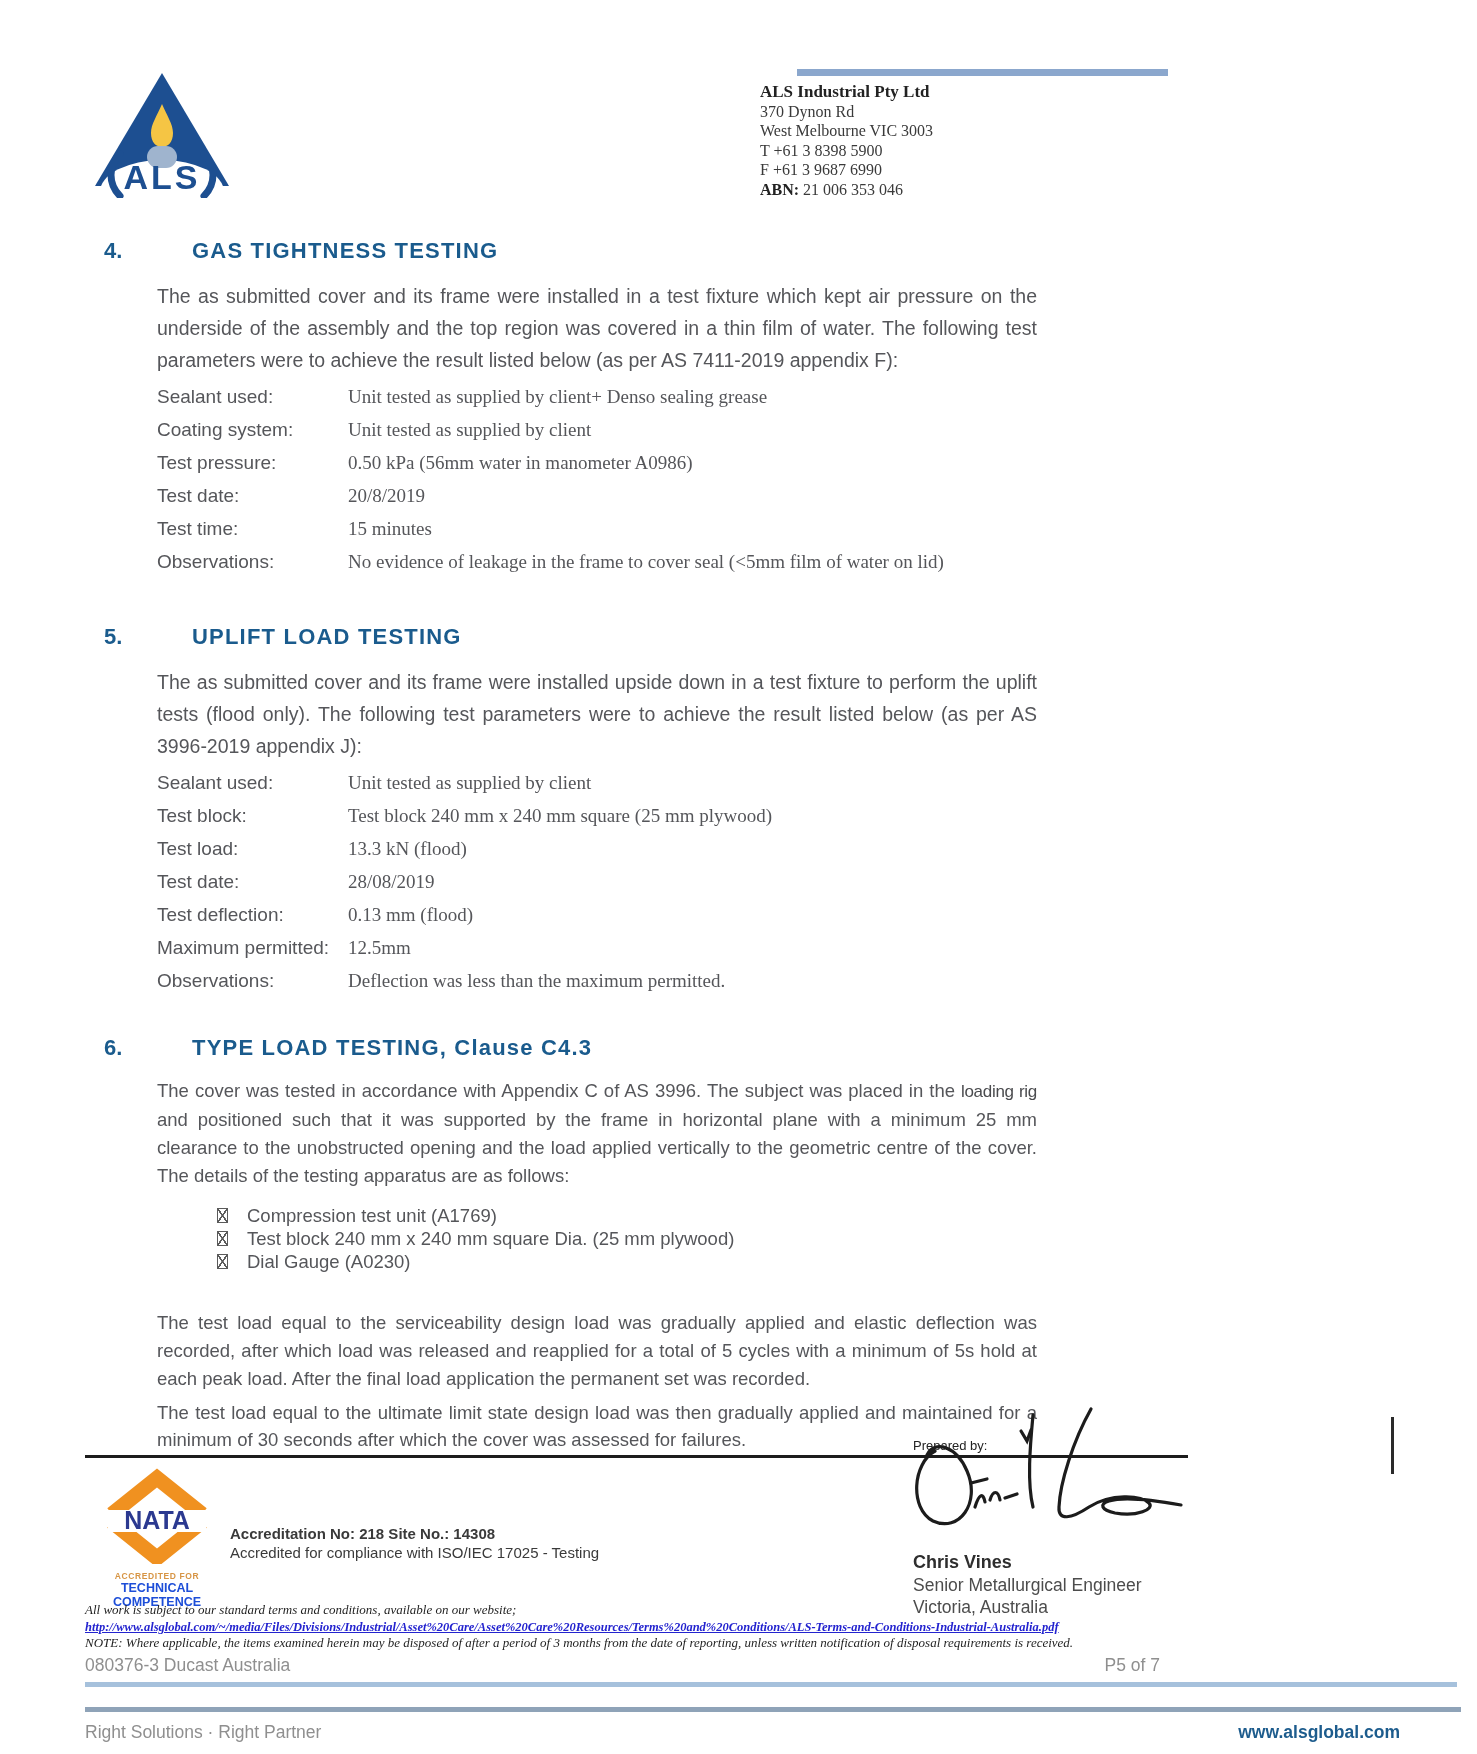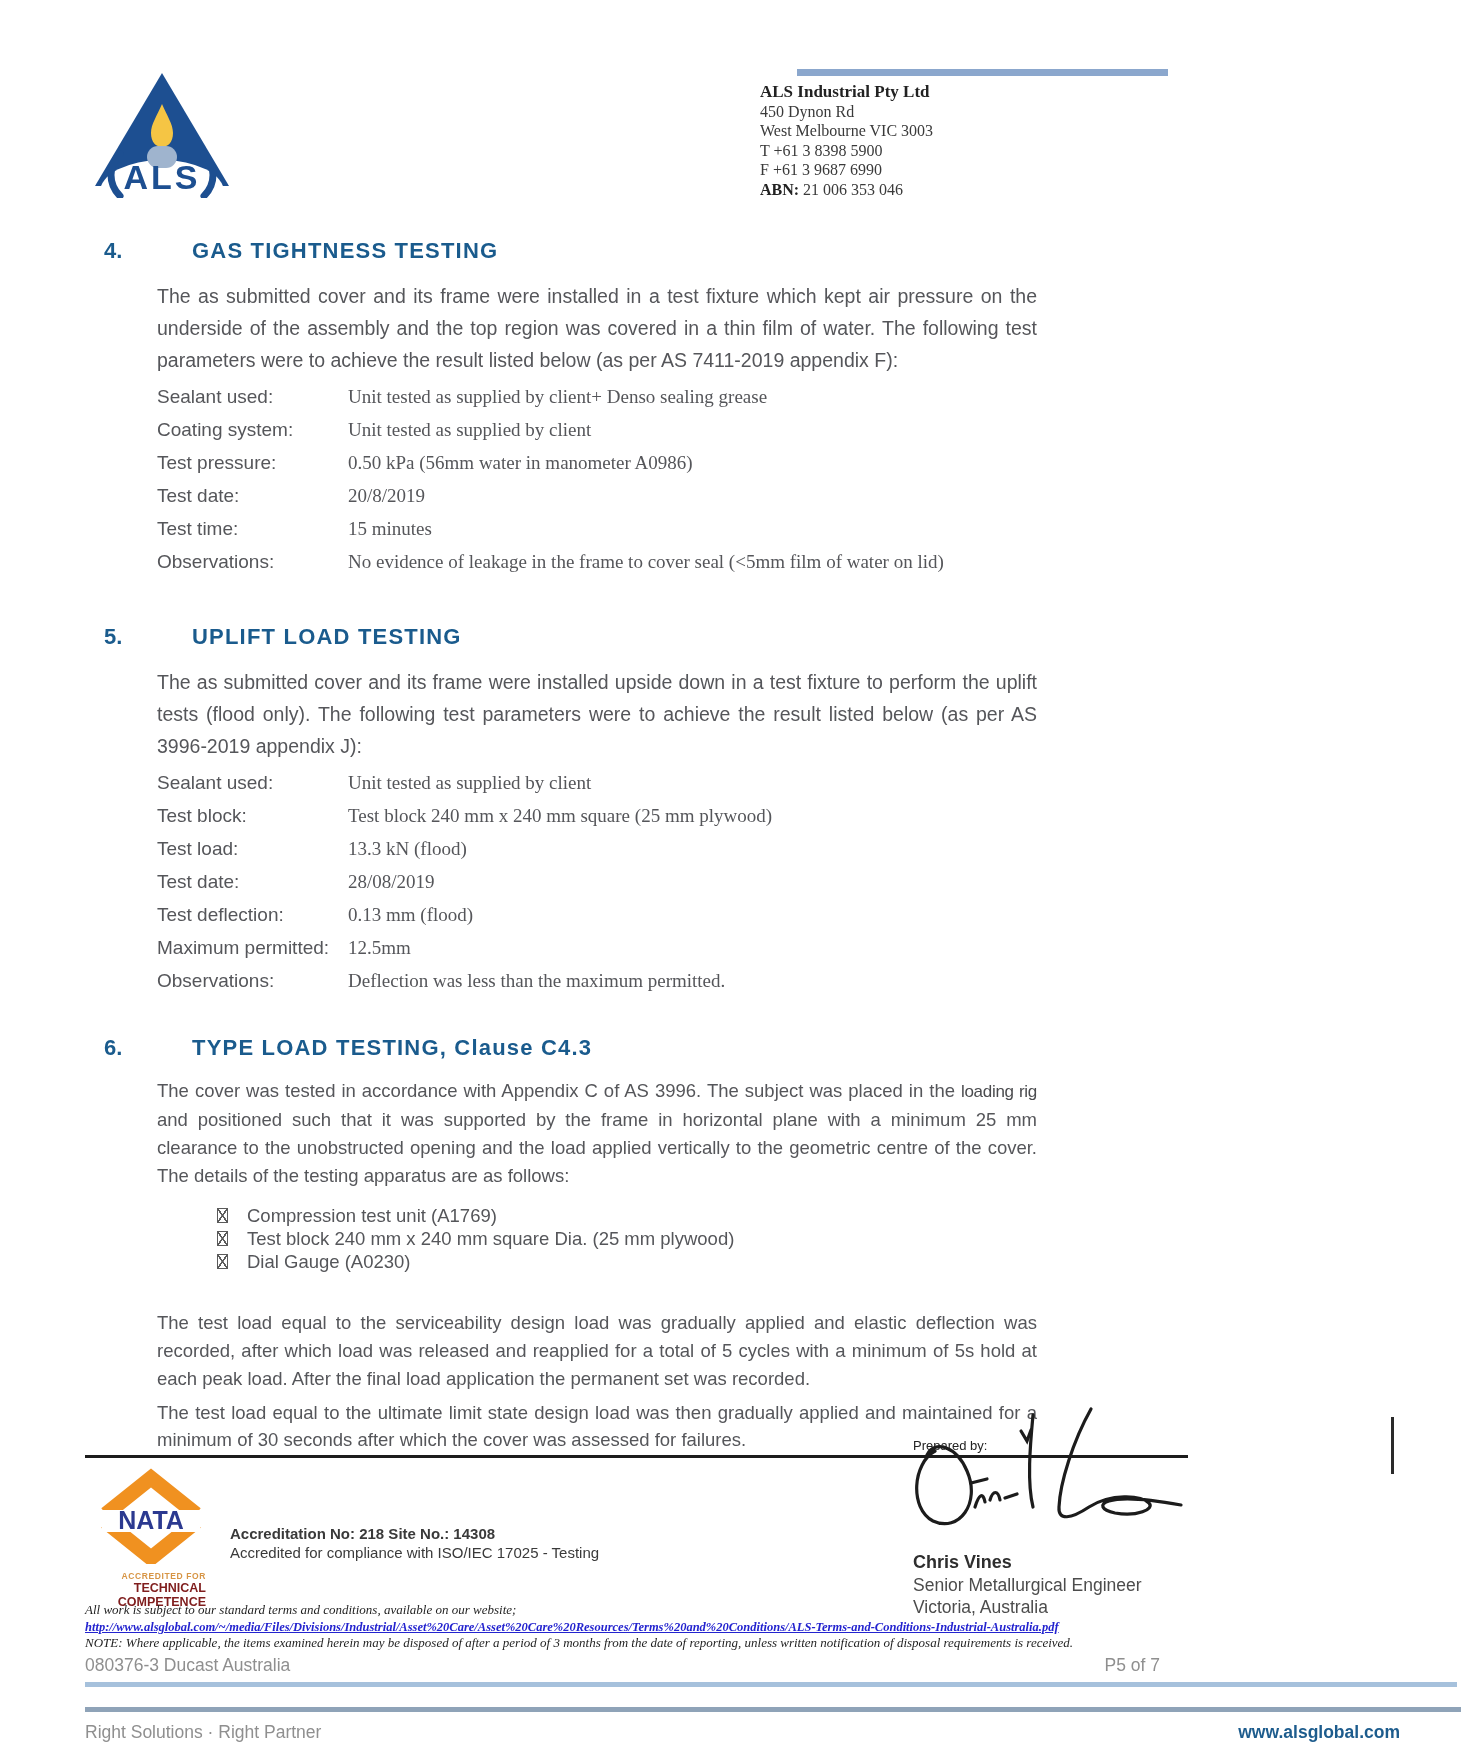--- a/index.html
+++ b/index.html
@@ -34,23 +34,23 @@
   .tofu{display:inline-block;width:9px;height:13px;margin-right:19px;flex:none;
         border:1px solid #5a5a5a;
         background:linear-gradient(to top right,transparent 44%,#5a5a5a 45%,#5a5a5a 55%,transparent 56%),
                    linear-gradient(to bottom right,transparent 44%,#5a5a5a 45%,#5a5a5a 55%,transparent 56%);}
   .p6b{margin-top:36px;}
   .p6c{margin-top:6px;line-height:27px;}
 
   
   .rule-black{position:absolute;left:85px;top:1455px;width:1103px;height:3px;background:#1c1c1c;}
   .vline{position:absolute;left:1391px;top:1417px;width:3px;height:57px;background:#2a2a2a;}
-  .nata{position:absolute;left:76px;top:1468px;width:130px;text-align:right;}
+  .nata{position:absolute;left:92px;top:1468px;width:130px;text-align:center;}
   .nata-accfor{font-size:8.5px;letter-spacing:0.6px;color:#D79545;font-weight:bold;margin-top:3px;}
-  .nata-line{font-size:12.5px;font-weight:bold;color:#7f1d1d;line-height:14px;}
+  .nata-line{font-size:12.5px;font-weight:bold;color:#1d4ed8;line-height:14px;}
   .accred{position:absolute;left:230px;top:1524px;font-size:15px;line-height:19px;color:#3a3a3a;}
   .accred .b{font-weight:bold;}
   .prepared{position:absolute;left:913px;top:1438px;font-size:13px;color:#222;}
   .signature{position:absolute;left:905px;top:1403px;width:300px;height:148px;}
   .signer{position:absolute;left:913px;top:1551px;font-size:17.5px;line-height:22.5px;color:#4c4c4c;}
   .signer .nm{font-weight:bold;font-size:18px;color:#2e2e2e;}
   .terms{position:absolute;left:85px;top:1602px;width:1330px;
          font-family:"Liberation Serif",serif;font-style:italic;font-size:13px;line-height:16.5px;color:#1f1f1f;}
   .terms a{color:#2323CF;font-weight:bold;text-decoration:underline;font-size:12.5px;}
   .docrow{position:absolute;left:85px;top:1655px;width:1075px;display:flex;justify-content:space-between;
@@ -76,21 +76,21 @@
       <path d="M70,34 C65,46 59,54 59,63 C59,72 64,77 70,77 C76,77 81,72 81,63 C81,54 75,46 70,34 Z" fill="#F5C544"></path>
       <rect x="55" y="76" width="30" height="22" rx="11" fill="#9FB4CE"></rect>
       <path d="M28,84 C16,96 16,114 28,126" stroke="#1D4F91" stroke-width="7" fill="none" stroke-linecap="round"></path>
       <path d="M112,84 C124,96 124,114 112,126" stroke="#1D4F91" stroke-width="7" fill="none" stroke-linecap="round"></path>
       <text x="70" y="119" text-anchor="middle" font-family="Liberation Sans, sans-serif" font-size="34" font-weight="bold" letter-spacing="3" fill="#1D4F91">ALS</text>
     </svg>
   </div>
 
   <div class="address">
     <div class="co">ALS Industrial Pty Ltd</div>
-    <div>450 Dynon Rd</div>
+    <div>370 Dynon Rd</div>
     <div>West Melbourne VIC 3003</div>
     <div>T +61 3 8398 5900</div>
     <div>F +61 3 9687 6990</div>
     <div><b>ABN:</b><span> 21 006 353 046</span></div>
   </div>
 
   <div class="content">
 
     <div class="sec-head">
       <span class="sec-num">4.</span>

